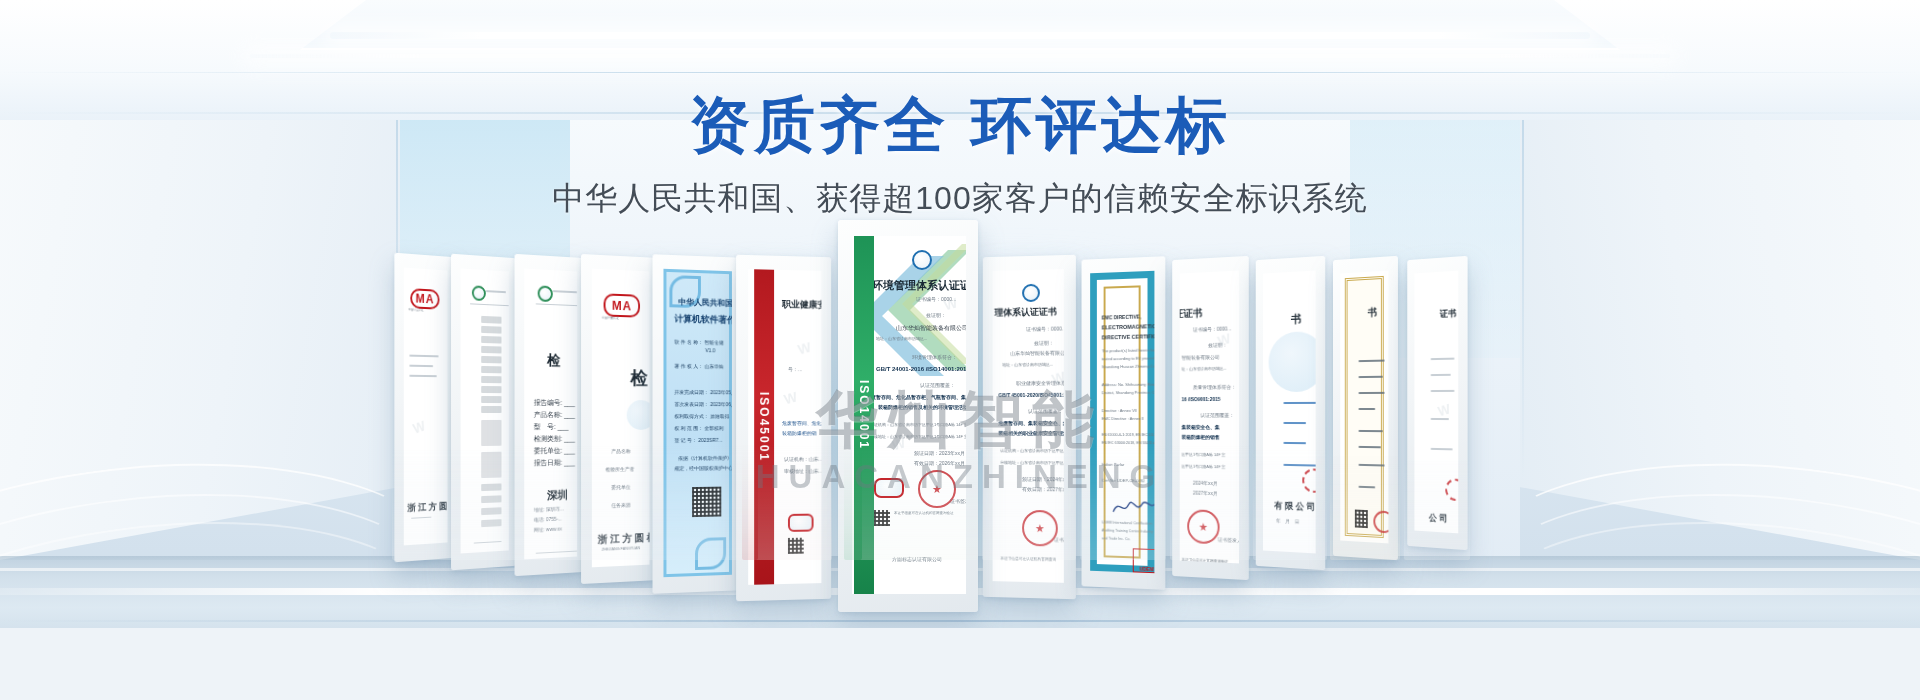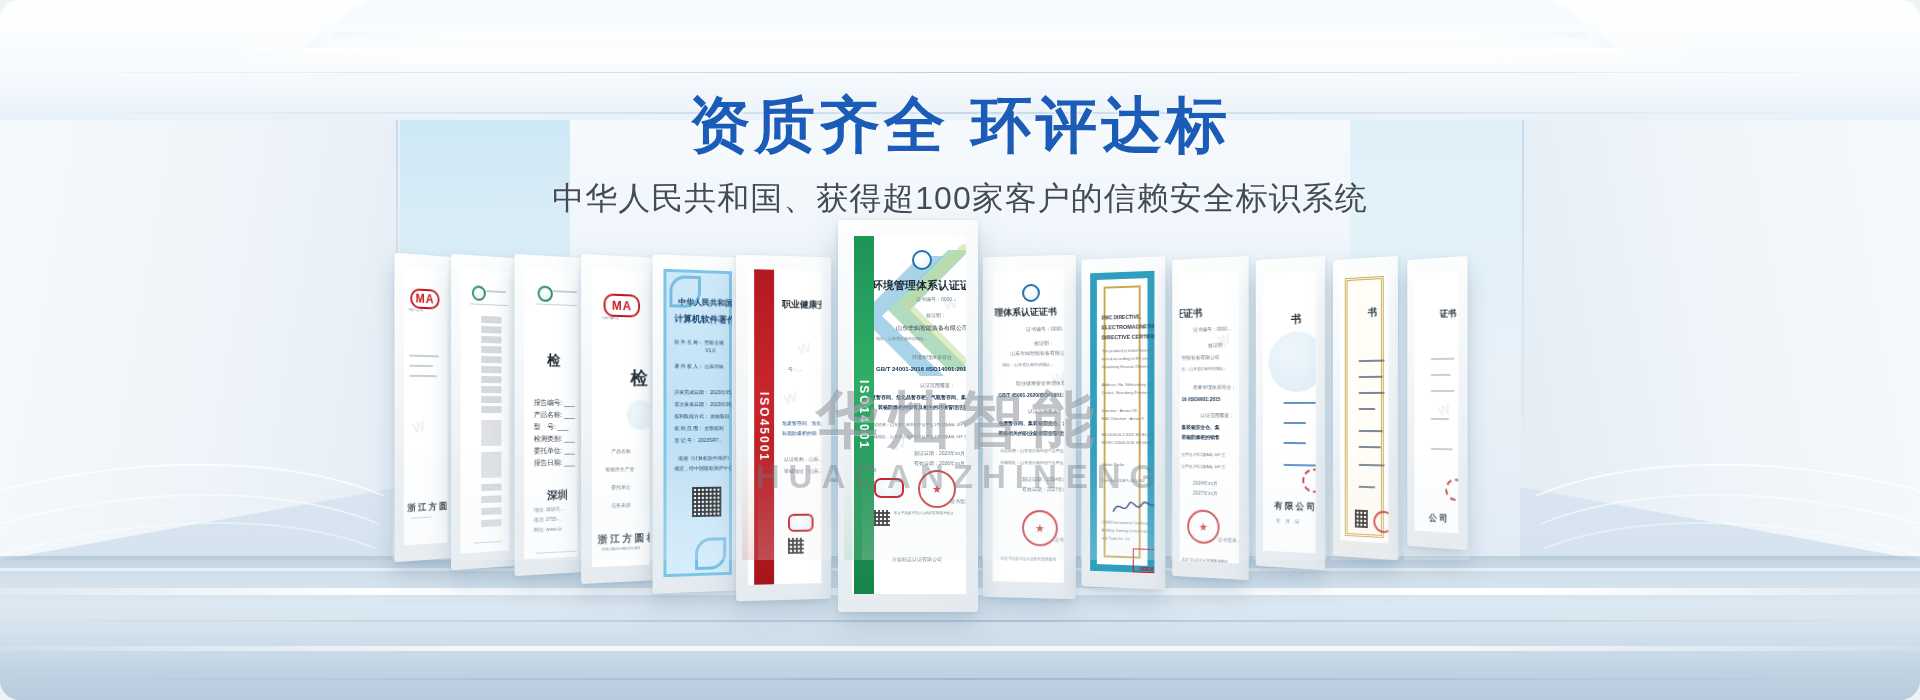--- a/index.html
+++ b/index.html
@@ -1,21 +1,21 @@
 <!DOCTYPE html>
 <html><head>
 <meta charset="utf-8">
 <style>
   html,body{margin:0;padding:0;}
   body{
     width:1920px;height:700px;overflow:hidden;
     font-family:"Liberation Sans","DejaVu Sans",sans-serif;
     background:#eef3f8;
   }
-  .stage{position:relative;width:1920px;height:700px;overflow:hidden;border-radius:20px;}
+  .stage{position:relative;width:1920px;height:628px;overflow:hidden;}
 
   
   .room{position:absolute;inset:0;
     background:
       linear-gradient(180deg,#ffffff 0%,#f4f8fb 18%,#e9f1f7 40%,#dce8f2 60%,#cfdeeb 100%);
   }
   .wall-left{position:absolute;left:0;top:0;width:430px;height:560px;
     background:linear-gradient(100deg,#f7fafc 0%,#eef4f9 55%,#e4edf5 100%);
     clip-path:polygon(0 0,100% 14%,100% 86%,0 100%);}
   .wall-right{position:absolute;right:0;top:0;width:430px;height:560px;

